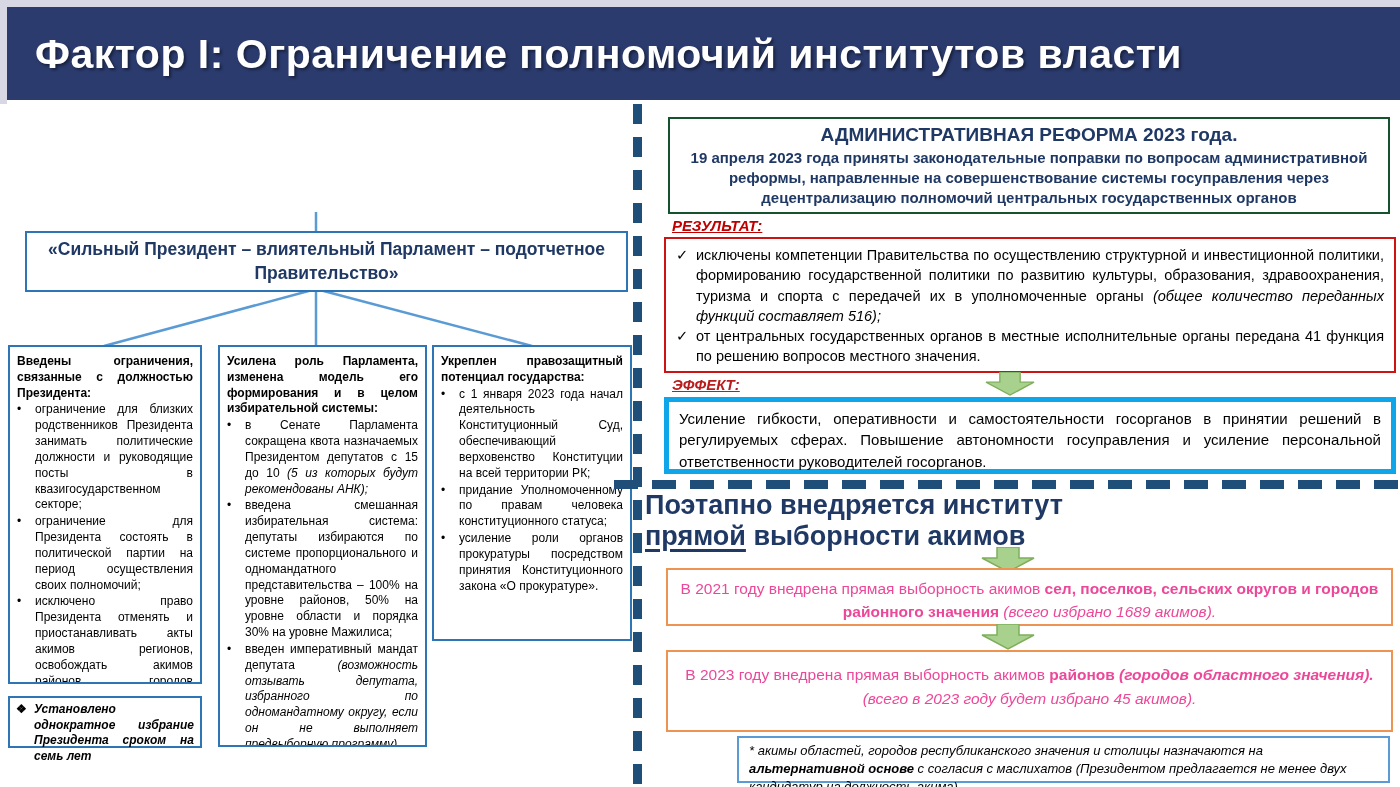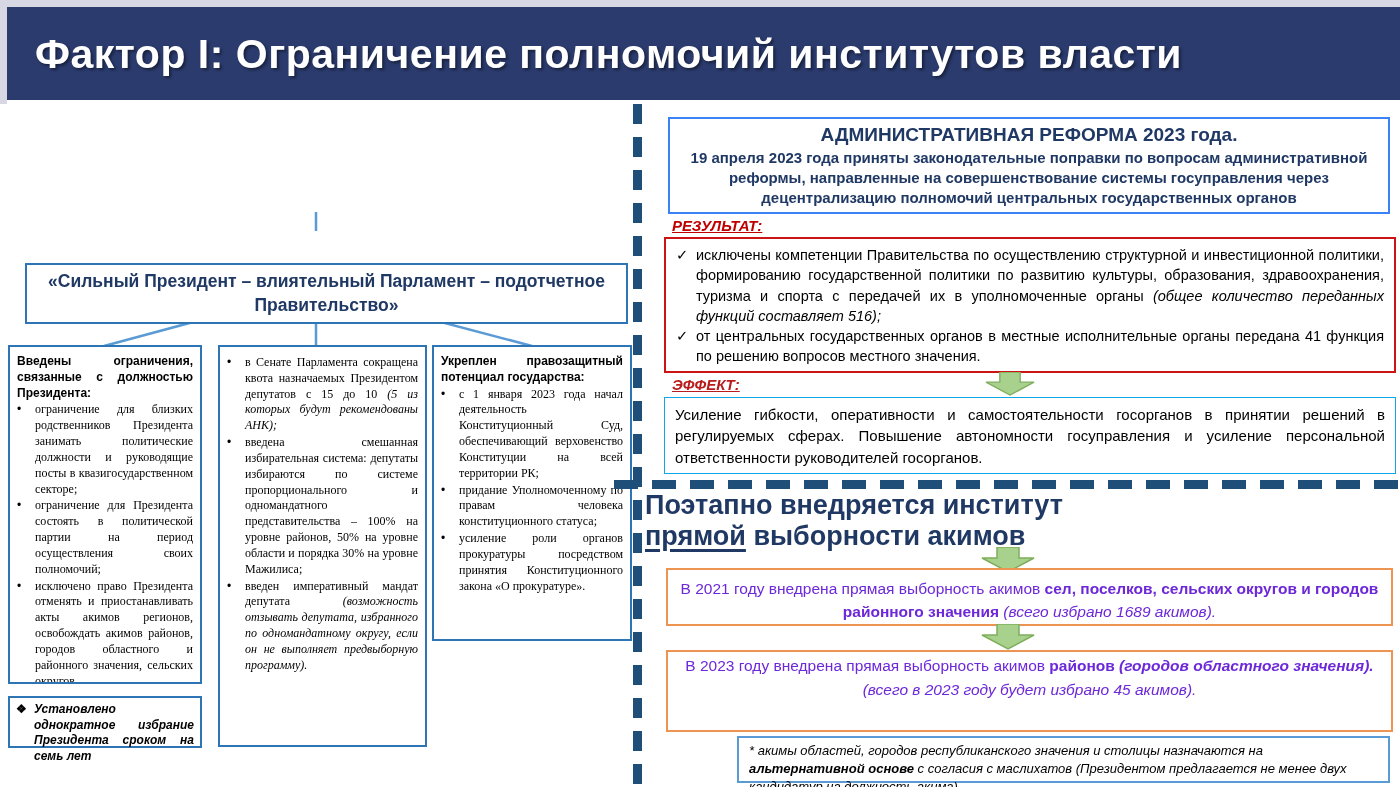--- a/index.html
+++ b/index.html
@@ -10,82 +10,82 @@
   .edge-left{position:absolute;left:0;top:0;width:7px;height:104px;background:#d8d8e4;}
 
   .titlebar{position:absolute;left:7px;top:7px;right:0;height:93px;background:#2b3b6e;}
   .titlebar h1{margin:0;padding:24px 16px 0 28px;color:#ffffff;font-size:41px;font-weight:bold;
     letter-spacing:.5px;text-shadow:2px 2px 3px rgba(0,0,0,.45);}
 
   
   .bluebox{position:absolute;border:2px solid #2e75b6;background:#fff;color:#1f3864;
     font-weight:bold;text-align:center;display:flex;align-items:center;justify-content:center;}
   .box-reform{left:47px;top:119px;width:537px;height:91px;font-size:17px;line-height:1.35;padding:0 14px;}
-  .box-slogan{left:25px;top:231px;width:579px;height:57px;font-size:17.5px;line-height:1.35;padding:0 10px;margin-top:32px;}
+  .box-slogan{left:25px;top:231px;width:579px;height:57px;font-size:17.5px;line-height:1.35;padding:0 10px;}
 
   .connectors{position:absolute;left:0;top:0;pointer-events:none;}
   .connectors line{stroke:#5b9bd5;stroke-width:2.5;}
 
   .detail{position:absolute;border:2px solid #2e75b6;background:#fff;color:#000;
     font-size:12px;line-height:1.32;padding:7px 7px;overflow:hidden;box-sizing:border-box;}
   .d1{left:8px;top:345px;width:194px;height:339px;}
   .d2{left:218px;top:345px;width:209px;height:402px;}
   .d3{left:432px;top:345px;width:200px;height:296px;}
   .detail .dt{font-weight:bold;text-align:justify;margin-bottom:1px;}
   .brow{display:flex;margin-top:1px;}
   .brow .bm{flex:none;width:11px;margin-right:7px;text-align:left;}
-  .brow .bt{flex:1;text-align:justify;font-family:Liberation Serif, serif;}
+  .brow .bt{flex:1;text-align:justify;}
   .bt i{font-style:italic;}
 
   .footnote{left:8px;top:696px;width:194px;height:52px;position:absolute;border:2px solid #2e75b6;
     background:#fff;box-sizing:border-box;padding:4px 6px;font-size:12px;font-weight:bold;
     font-style:italic;color:#000;display:flex;line-height:1.3;}
   .footnote .fm{flex:none;width:18px;font-style:normal;}
   .footnote .ft{flex:1;text-align:justify;}
 
   
   .vdash{position:absolute;left:633px;top:104px;width:9px;height:683px;
     background:repeating-linear-gradient(180deg,#1f4e79 0 20px,transparent 20px 33px);}
   .hdash{position:absolute;left:614px;top:480px;width:786px;height:9px;
     background:repeating-linear-gradient(90deg,#1f4e79 0 24px,transparent 24px 38px);}
 
   
-  .box-admin{position:absolute;left:668px;top:117px;width:722px;height:97px;border:2px solid #3b82f6;
+  .box-admin{position:absolute;left:668px;top:117px;width:722px;height:97px;border:2px solid #14532d;
     box-sizing:border-box;color:#1f3864;font-weight:bold;text-align:center;padding:5px 8px 0;}
   .box-admin .a1{font-size:19px;margin-bottom:2px;}
   .box-admin .a2{font-size:15px;line-height:1.32;}
 
   .seclabel{position:absolute;font-size:15px;font-weight:bold;font-style:italic;text-decoration:underline;}
   .lbl-result{left:672px;top:217px;color:#c00000;}
   .lbl-effect{left:672px;top:376px;color:#b91c1c;}
 
   .box-result{position:absolute;left:664px;top:237px;width:732px;height:136px;border:2px solid #cc1414;
     box-sizing:border-box;background:#fff;color:#000;font-size:14.5px;line-height:1.4;padding:6px 10px;}
   .crow{display:flex;}
   .crow .cm{flex:none;width:20px;}
   .crow .ct{flex:1;text-align:justify;}
 
-  .box-effect{position:absolute;left:664px;top:397px;width:732px;height:77px;border:1px solid #0ea5e9;
+  .box-effect{position:absolute;left:664px;top:397px;width:732px;height:77px;border:5px solid #0ea5e9;
     box-sizing:border-box;background:#fff;color:#000;font-size:15px;line-height:1.42;
     padding:6px 10px;text-align:justify;}
 
   .stageshead{position:absolute;left:645px;top:490px;width:755px;color:#1f3864;
     font-weight:bold;font-size:27px;line-height:1.15;}
   .stageshead .u{text-decoration:underline;text-decoration-thickness:2.5px;text-underline-offset:4px;}
 
   .garrow{position:absolute;width:56px;height:26px;}
   .ga1{left:982px;top:372px;height:24px;}
   .ga2{left:980px;top:547px;}
   .ga3{left:980px;top:624px;}
   .garrow polygon{fill:#a9d18e;stroke:#7fae5c;stroke-width:1.5;}
 
   .stagebox{position:absolute;left:666px;width:727px;border:2px solid #ed9453;background:#fff;
-    box-sizing:border-box;color:#6d28d9;text-align:center;font-size:15.5px;}
+    box-sizing:border-box;color:#ec4899;text-align:center;font-size:15.5px;}
   .stage1{top:568px;height:58px;line-height:1.5;padding-top:7px;}
-  .stage2{top:650px;height:82px;line-height:1.58;padding-top:2px;}
+  .stage2{top:650px;height:82px;line-height:1.58;padding-top:11px;}
   .stagebox .b{font-weight:bold;}
   .stagebox .bi{font-weight:bold;font-style:italic;}
   .stagebox .i{font-style:italic;}
 
   .notebox{position:absolute;left:737px;top:736px;width:653px;height:47px;border:2px solid #5b9bd5;
     box-sizing:border-box;background:#fff;color:#000;font-size:13px;font-style:italic;
     line-height:1.4;padding:4px 10px;}
   .notebox .b{font-weight:bold;}
 </style>
 </head>
@@ -121,20 +121,21 @@
       <span class="bm">•</span>
       <span class="bt"><span>ограничение для Президента состоять в политической партии на период осуществления своих полномочий;</span><i></i></span>
     </div>
     <div class="brow">
       <span class="bm">•</span>
       <span class="bt"><span>исключено право Президента отменять и приостанавливать акты акимов регионов, освобождать акимов районов, городов областного и районного значения, сельских округов.</span><i></i></span>
     </div>
   </div>
 
   <div class="detail d2">
+    <div class="dt">Усилена роль Парламента, изменена модель его формирования и в целом избирательной системы:</div>
     <div class="brow">
       <span class="bm">•</span>
       <span class="bt"><span>в Сенате Парламента сокращена квота назначаемых Президентом депутатов с 15 до 10 </span><i>(5 из которых будут рекомендованы АНК);</i></span>
     </div>
     <div class="brow">
       <span class="bm">•</span>
       <span class="bt"><span>введена смешанная избирательная система: депутаты избираются по системе пропорционального и одномандатного представительства – 100% на уровне районов, 50% на уровне области и порядка 30% на уровне Мажилиса;</span><i></i></span>
     </div>
     <div class="brow">
       <span class="bm">•</span>

